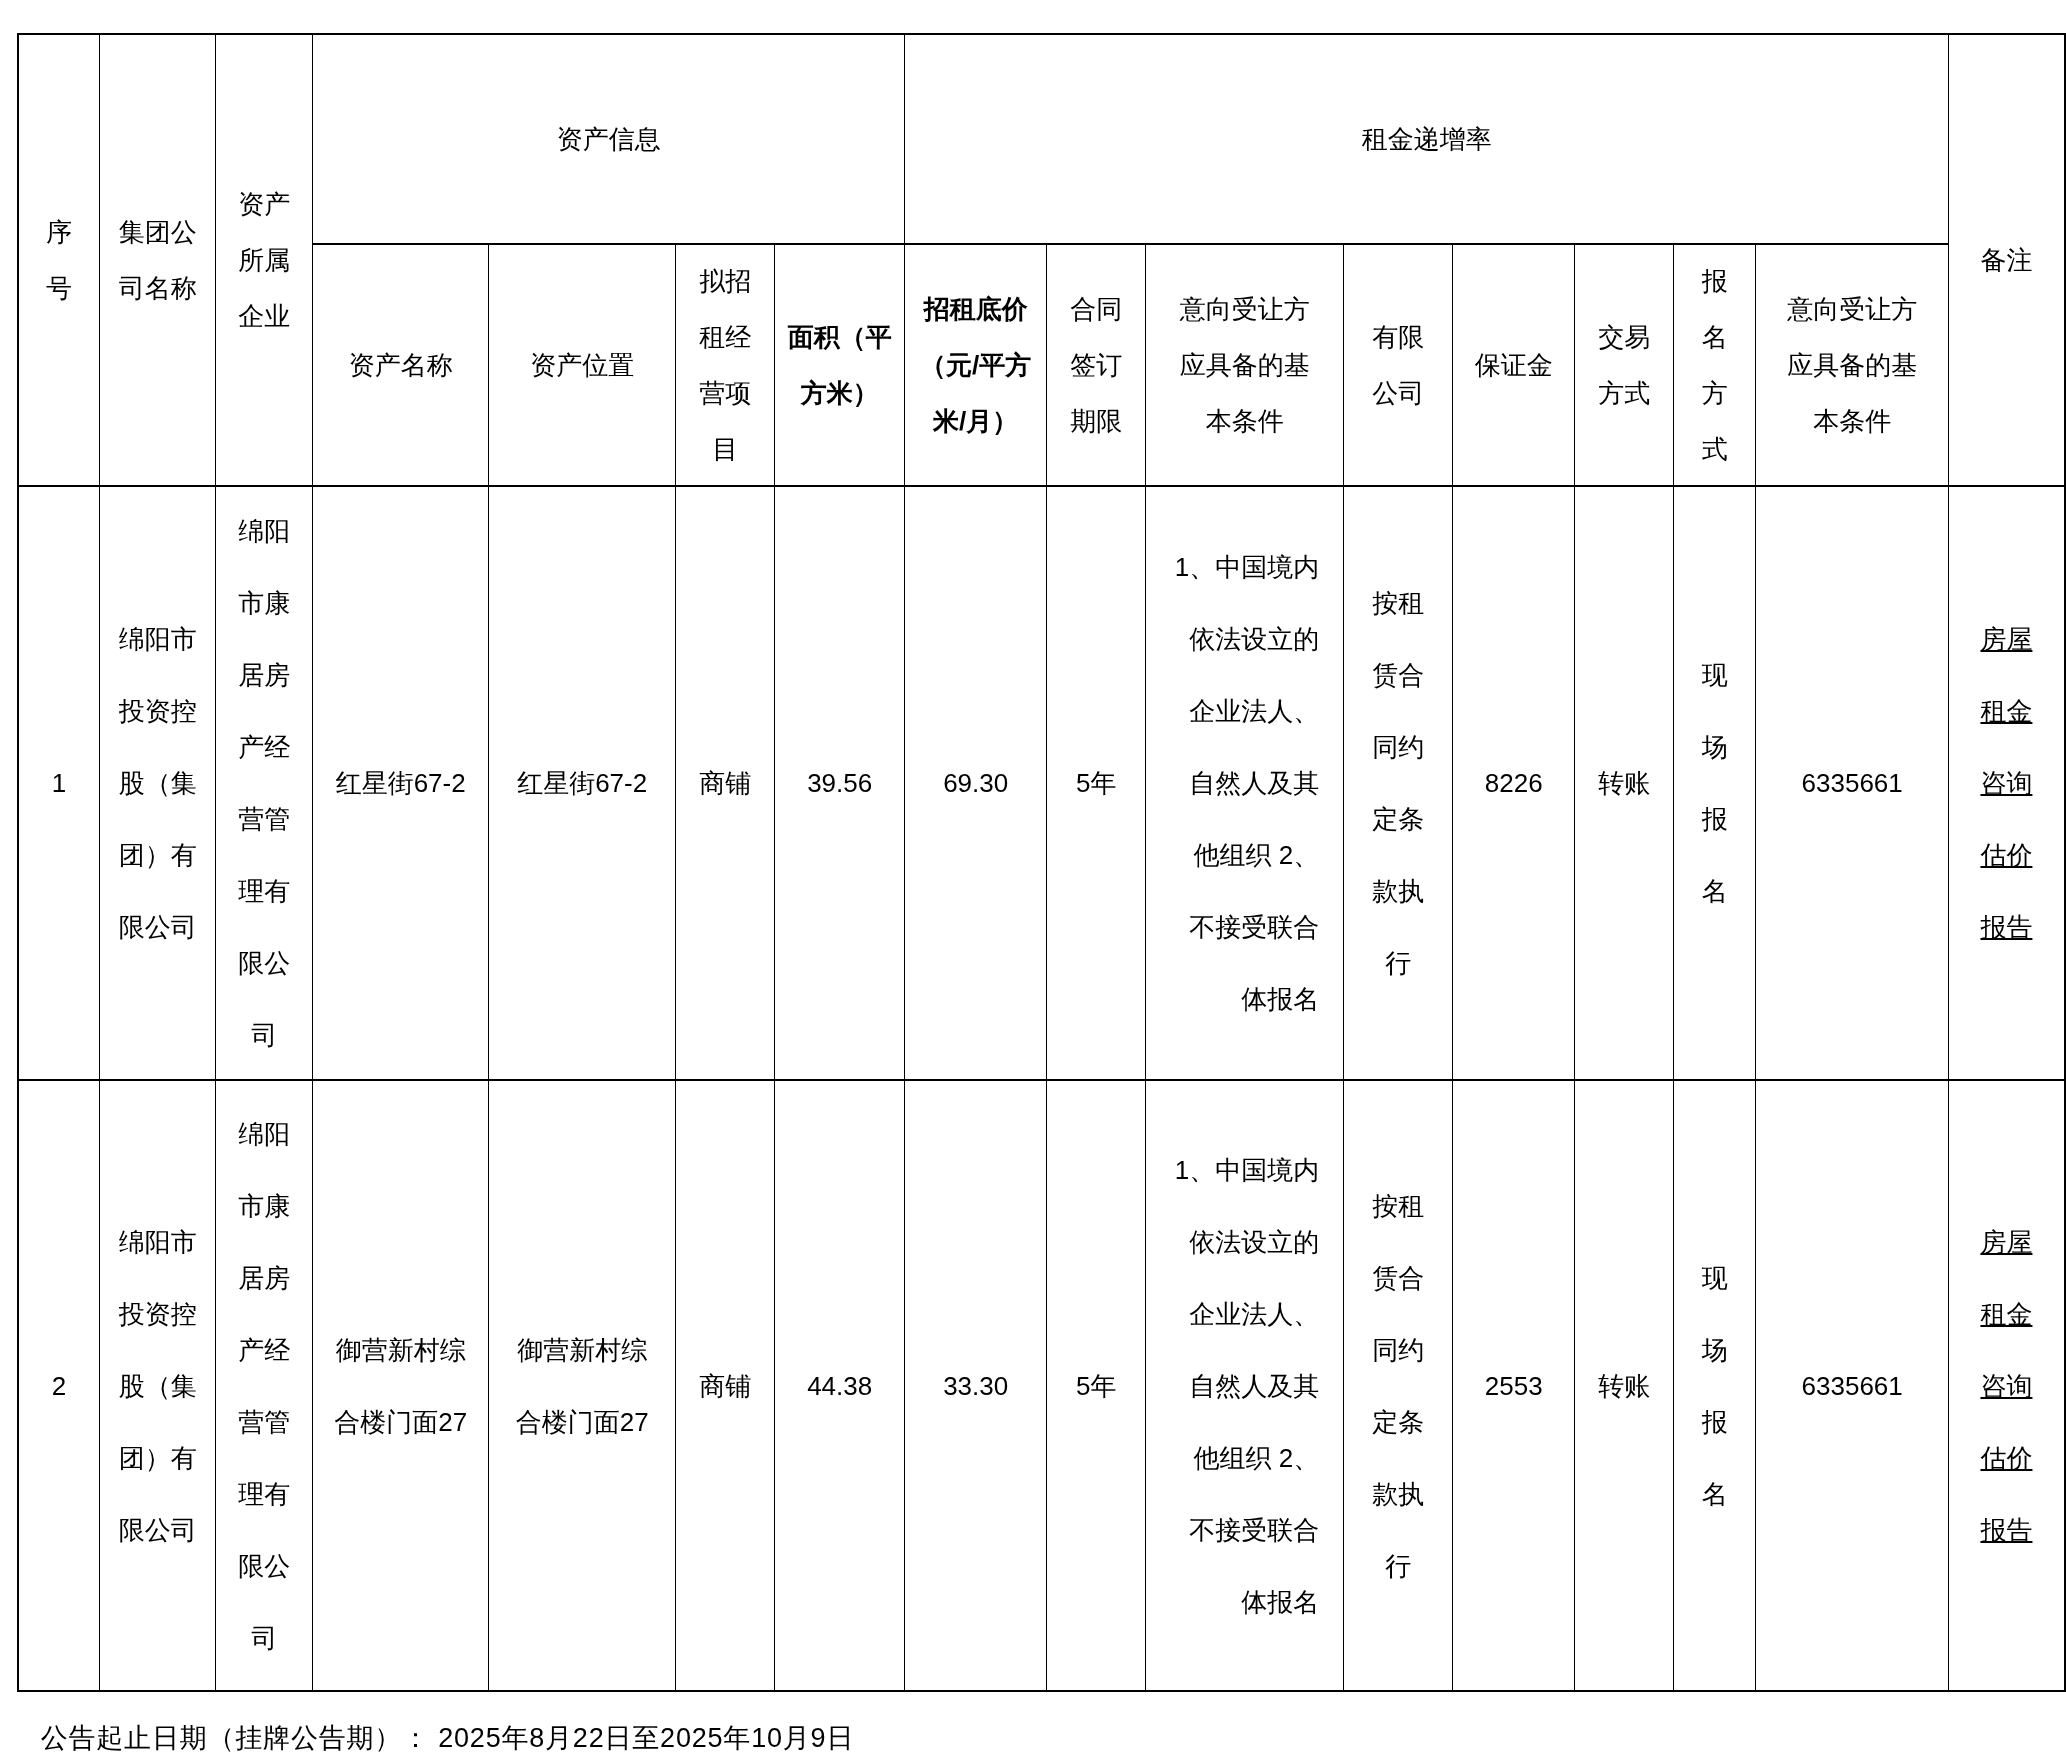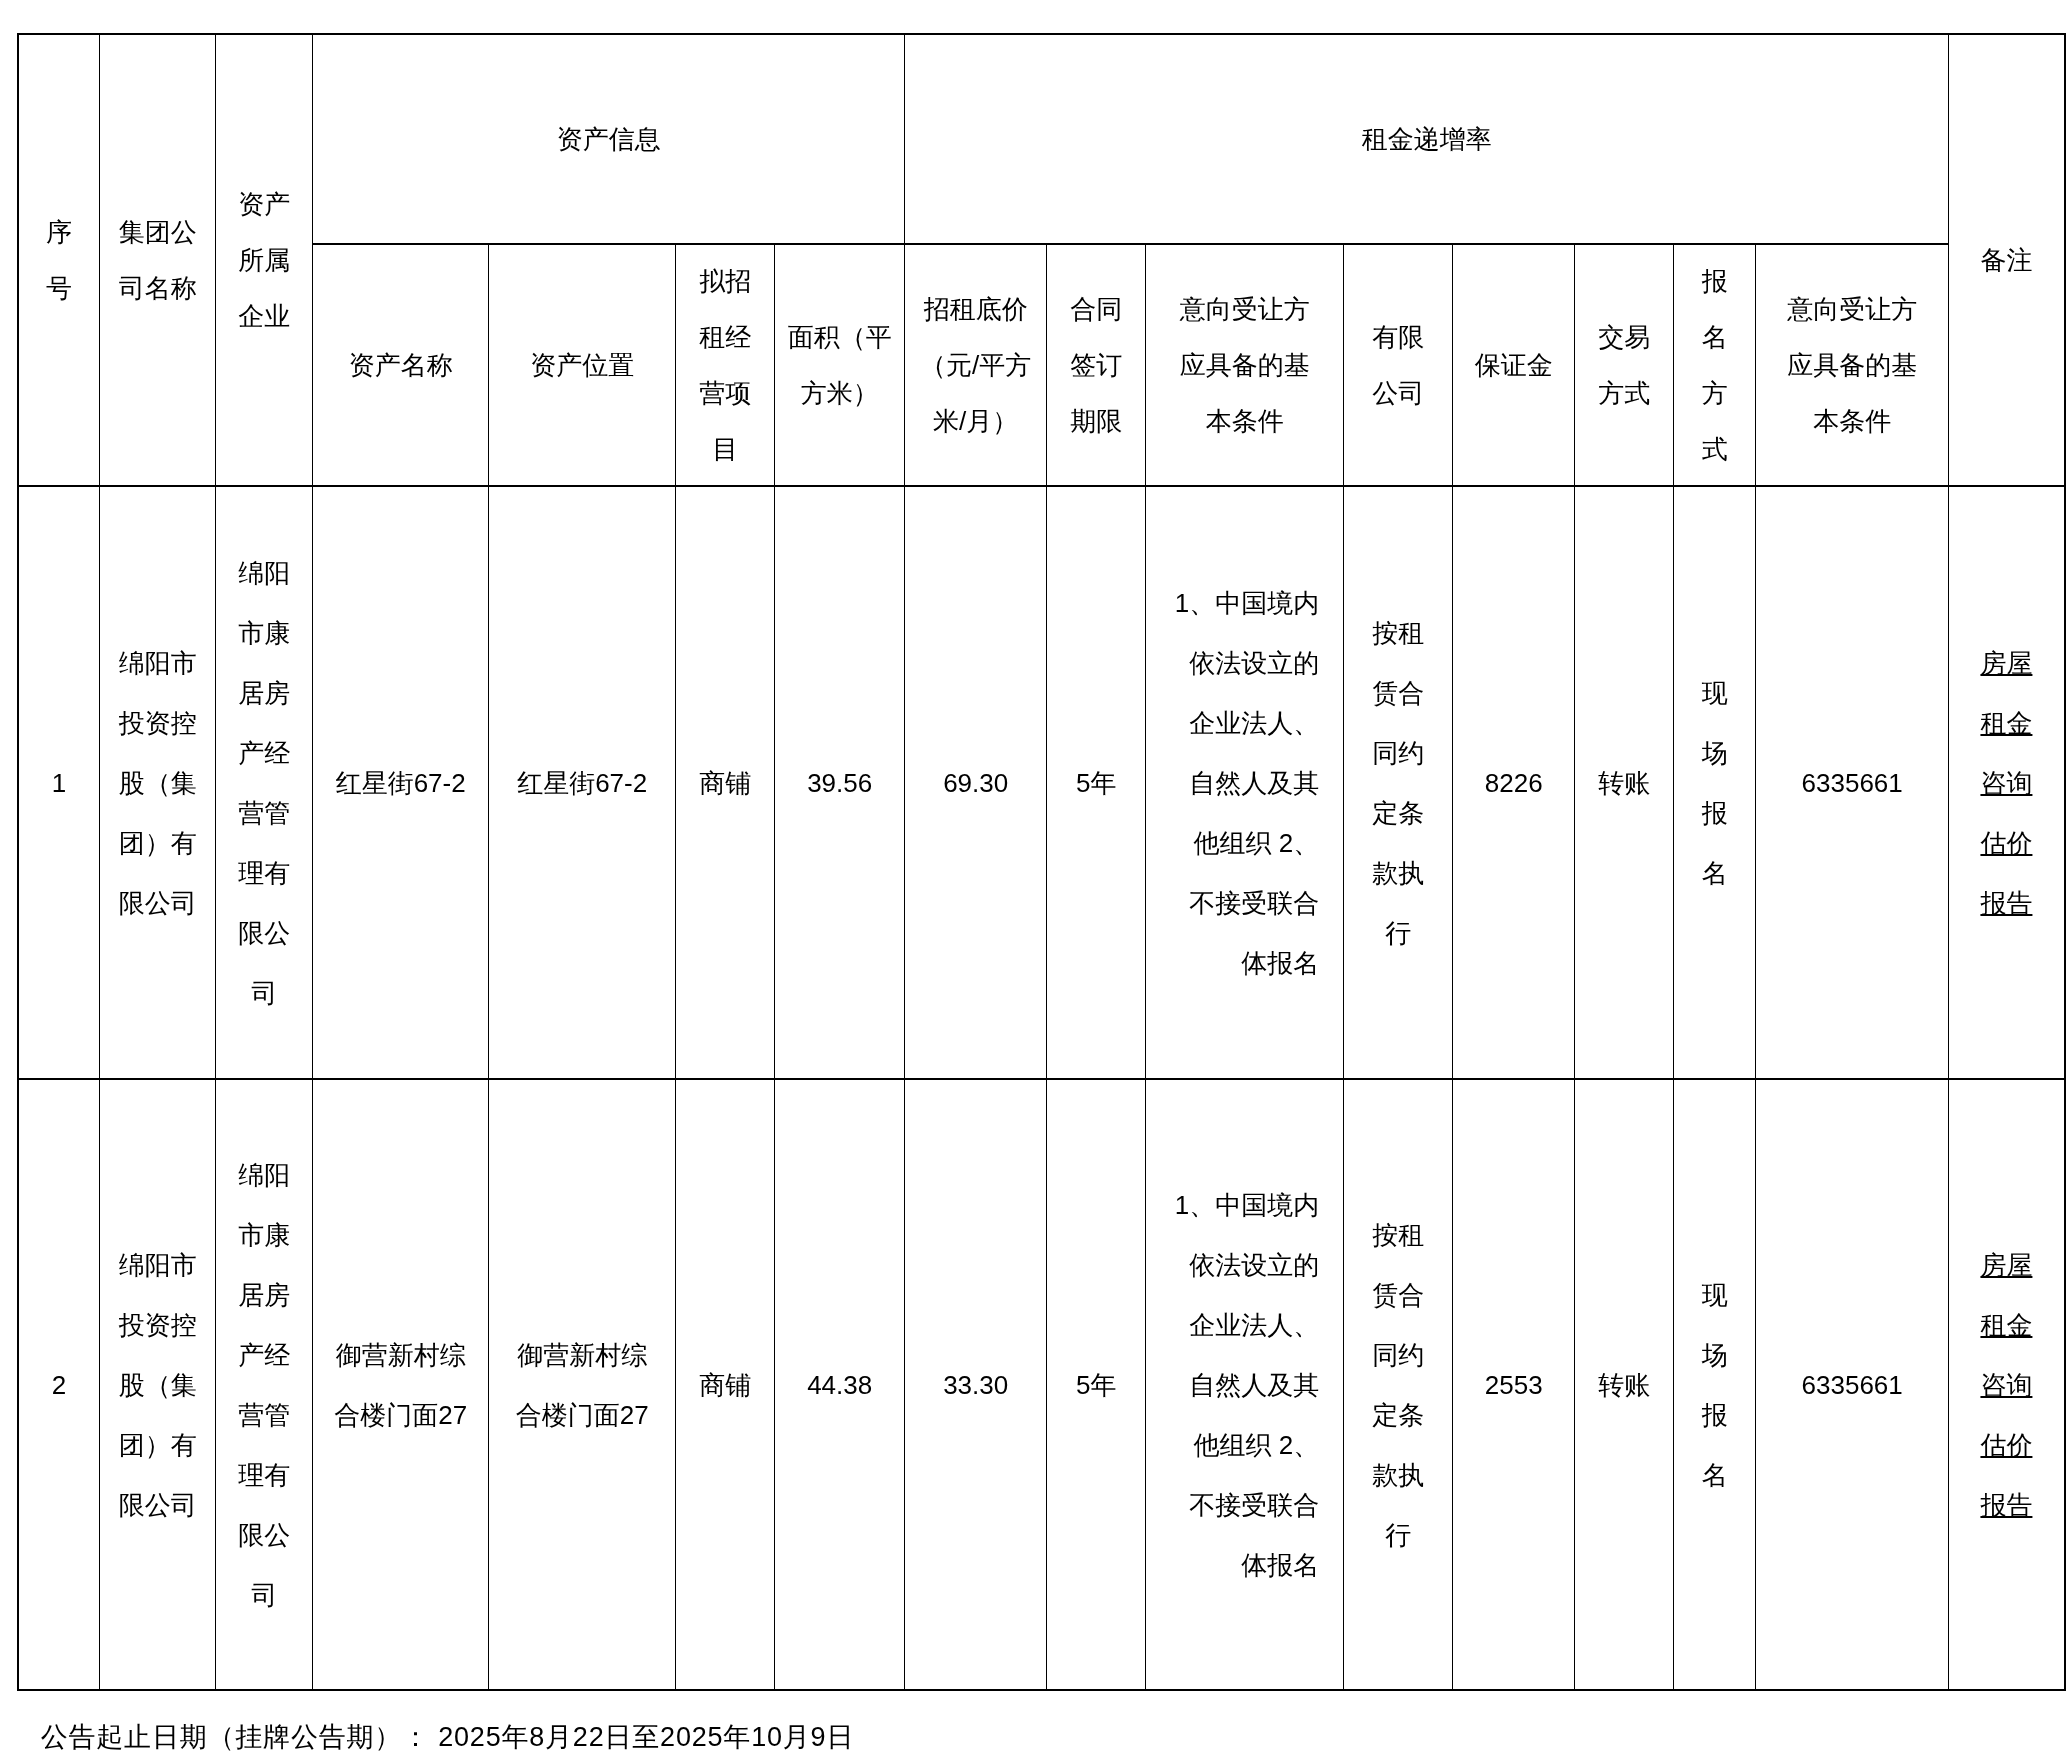--- a/index.html
+++ b/index.html
@@ -23,27 +23,27 @@
     border-top:2.4px solid #000;
     border-bottom:2.4px solid #000;
     text-align:center;
     vertical-align:middle;
     font-size:26px;
     padding:8px 16px;
     word-break:break-all;
     overflow:hidden;
   }
   tr.h1 td, tr.h2 td { line-height:56px; }
-  tr.r1 td, tr.r2 td { line-height:60px;margin-top:44px; }
+  tr.r1 td, tr.r2 td { line-height:72px;margin-top:44px; }
   tr.h1 { height:210px; }
   tr.h2 { height:222px; }
   tr.r1 { height:593px; }
   tr.r2 { height:611px; }
   td.cond { text-align:right; padding:0 24px; }
-  td.pad-sm { padding:1px 11px; }
+  td.pad-sm { padding:1px 11px;font-weight:bold; }
   td.pad-md { padding:0 19px;text-decoration:underline; }
   td.pad-lg { padding:0 24px; }
   td.pad-contact { padding:0 20px; }
   .footer {
     margin:28px 0 0 24px;
     font-size:27px;
     color:#000;
     letter-spacing:0.8px;
   }
 </style>

